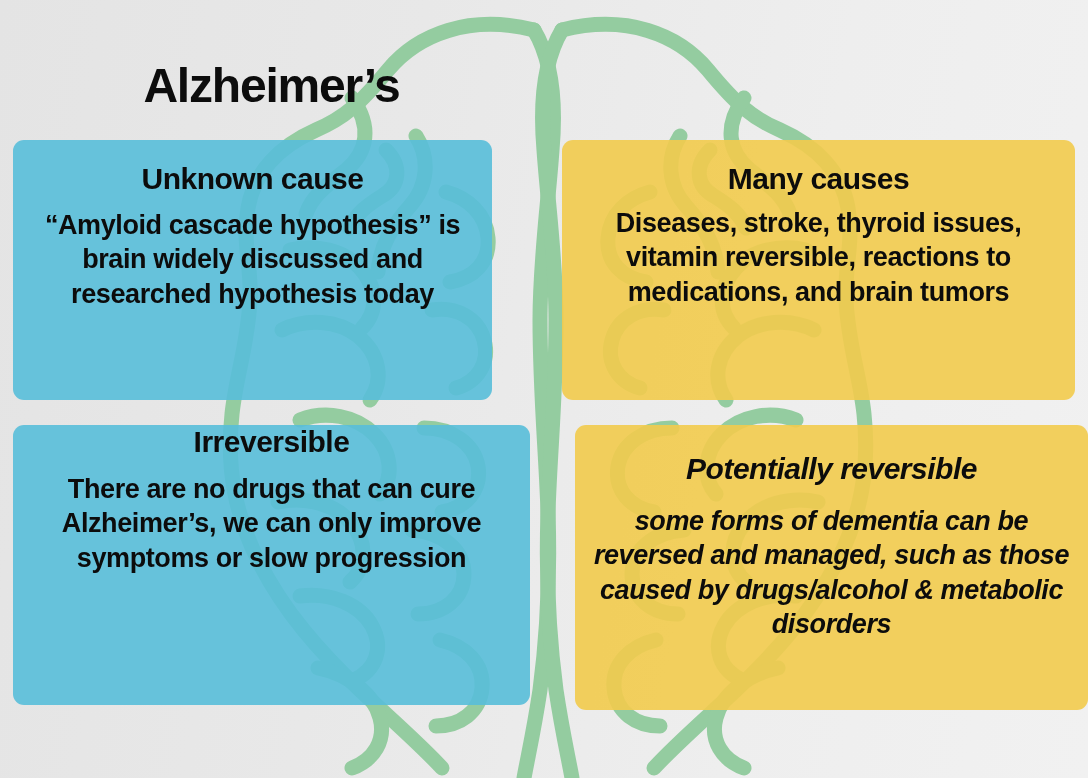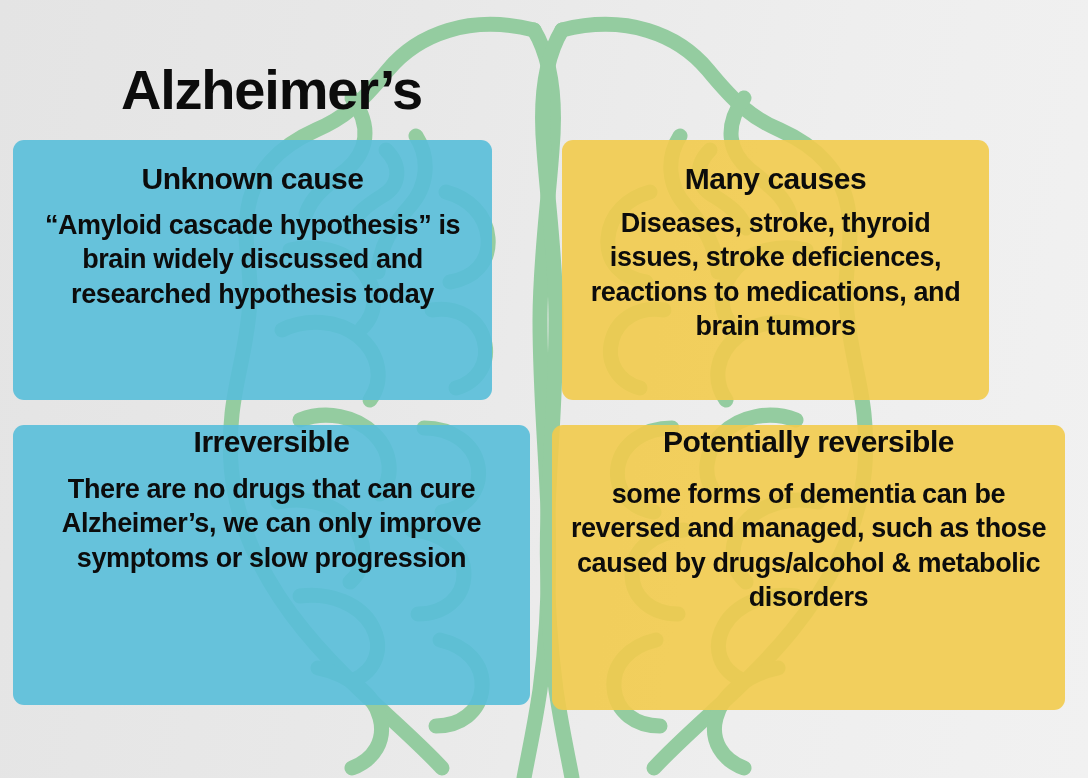--- a/index.html
+++ b/index.html
@@ -28,21 +28,21 @@
     top: 0;
     width: 1088px;
     height: 778px;
     pointer-events: none;
   }
 
   
   .col-title {
     position: absolute;
     top: 62px;
-    font-size: 56px;
+    font-size: 48px;
     font-weight: bold;
     color: #0c0c0c;
     letter-spacing: -1.2px;
     text-align: center;
     line-height: 1;
     white-space: nowrap;
   }
   #title-alzheimers { left: 13px; width: 517px; }
   #title-dementia   { left: 562px; width: 513px; }
 
@@ -80,27 +80,29 @@
   }
   #card-alz-cause .card-body { margin-top: 12px; }
 
   #card-alz-irreversible {
     left: 13px; top: 425px; width: 517px; height: 280px;
   }
   #card-alz-irreversible .card-body { margin-top: 13px; }
 
   
   #card-dem-causes {
-    left: 562px; top: 140px; width: 427px; height: 260px;
+    left: 562px; top: 140px; width: 513px; height: 260px;
     padding-top: 22px;
   }
   #card-dem-causes .card-body { margin-top: 10px; }
 
   #card-dem-reversible {
-    left: 552px; top: 425px; width: 513px; height: 285px;
+    left: 575px; top: 425px; width: 513px; height: 285px;
+    padding-top: 27px;
+    font-style: italic;
   }
   #card-dem-reversible .card-body { margin-top: 18px; }
 </style>
 </head>
 <body>
 
 <div id="stage">
 
   <svg id="brain-art" viewBox="0 0 1088 778" preserveAspectRatio="none">
     <g fill="none" stroke="#94CCA0" stroke-width="15" stroke-linecap="round" stroke-linejoin="round">
@@ -233,21 +235,21 @@
     <p class="card-body">“Amyloid cascade hypothesis” is brain widely discussed and researched hypothesis today</p>
   </div>
 
   <div class="card blue" id="card-alz-irreversible">
     <p class="card-heading">Irreversible</p>
     <p class="card-body">There are no drugs that can cure Alzheimer’s, we can only improve symptoms or slow progression</p>
   </div>
 
   <div class="card yellow" id="card-dem-causes">
     <p class="card-heading">Many causes</p>
-    <p class="card-body">Diseases, stroke, thyroid issues, stroke deficiences, reactions to medications, and brain tumors</p>
+    <p class="card-body">Diseases, stroke, thyroid issues, vitamin reversible, reactions to medications, and brain tumors</p>
   </div>
 
   <div class="card yellow" id="card-dem-reversible">
     <p class="card-heading">Potentially reversible</p>
     <p class="card-body">some forms of dementia can be reversed and managed, such as those caused by drugs/alcohol &amp; metabolic disorders</p>
   </div>
 
 </div>
 
 </body></html>

